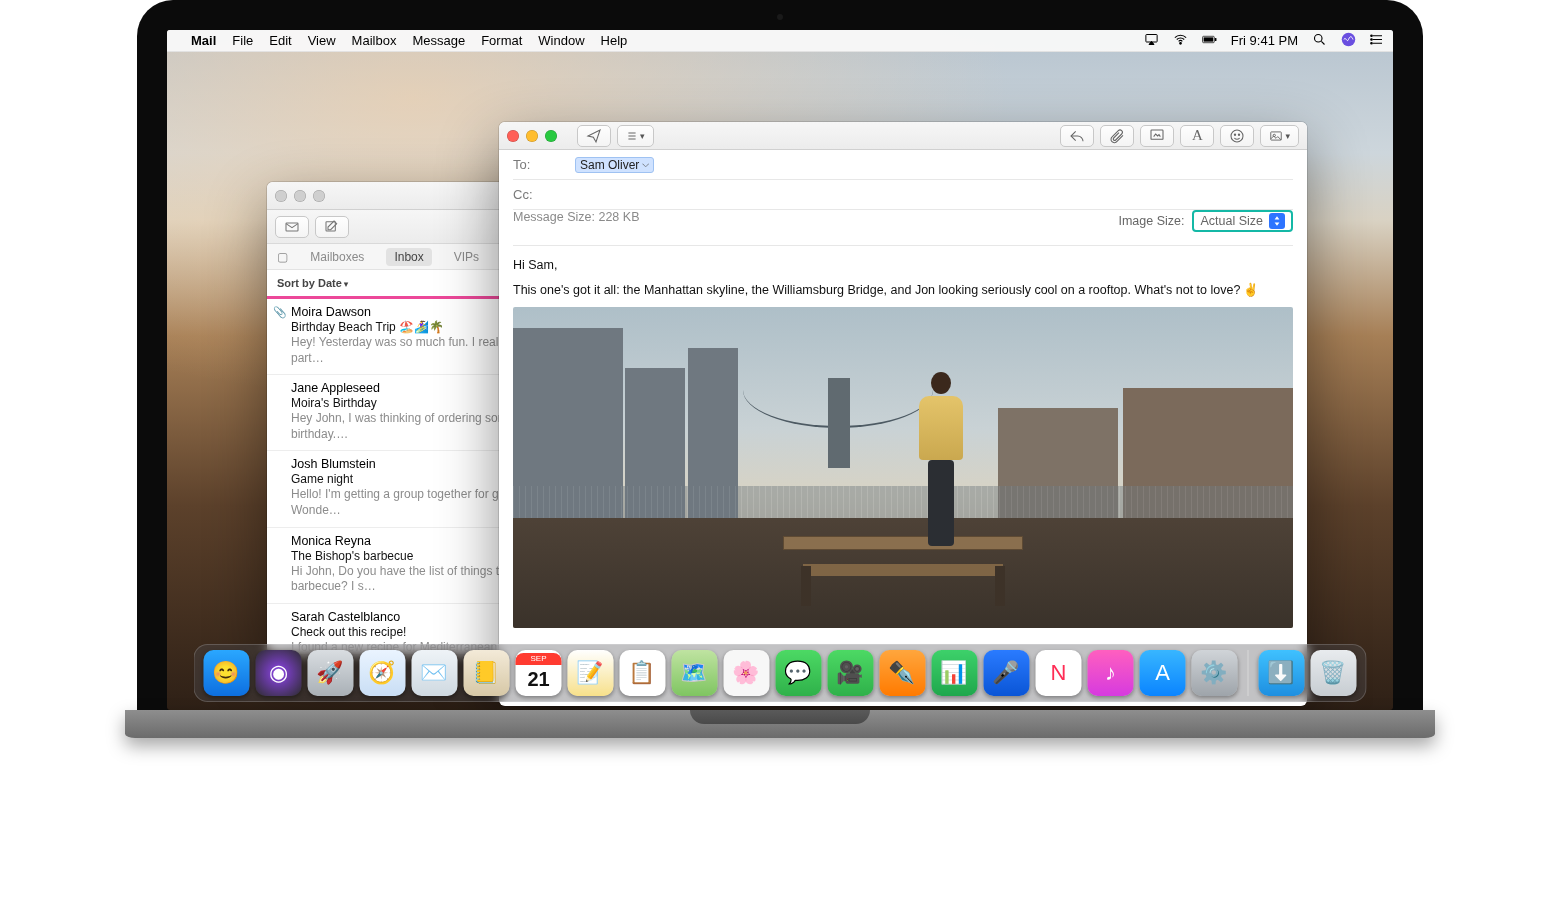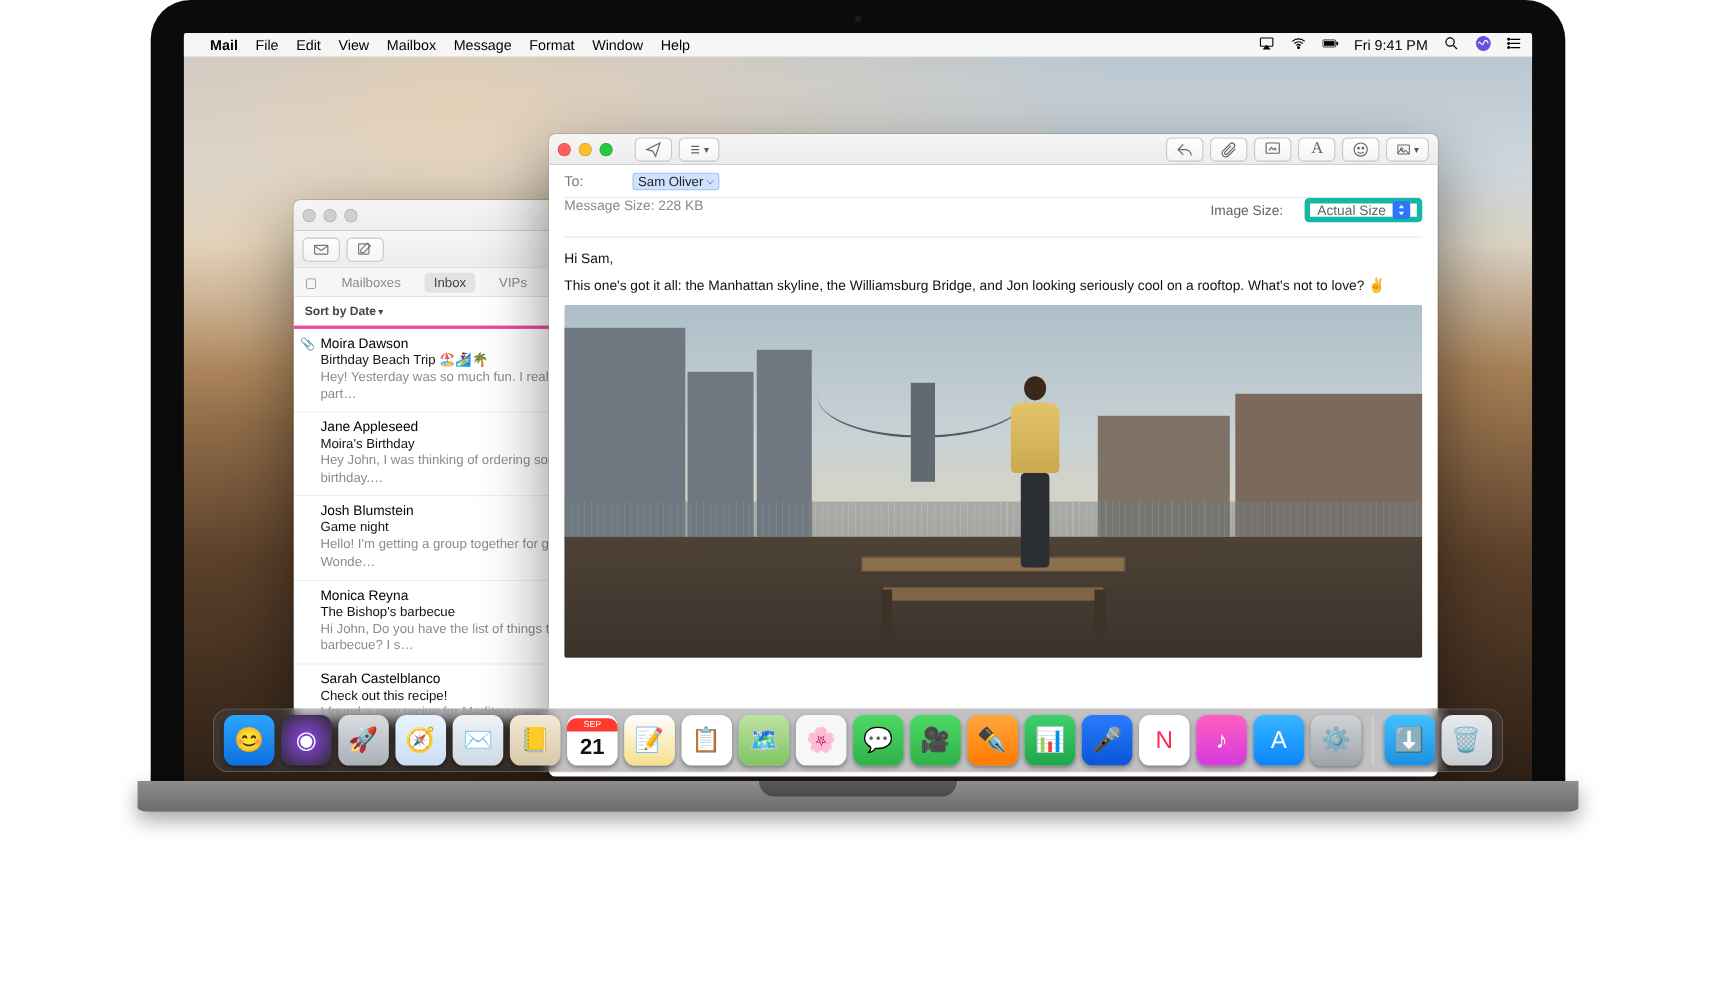--- a/index.html
+++ b/index.html
@@ -60,21 +60,21 @@
 
 .compose { left:332px; top:92px; width:808px; height:584px; z-index:3; }
 .fields { padding:0 14px; }
 .field { display:flex; align-items:center; min-height:30px; border-bottom:1px solid #e7e7e7; font-size:13px; }
 .field .label { width:62px; color:#7a7a7a; }
 .field .val { flex:1; color:#333; }
 .pill { background:#cfe2ff; border:1px solid #9fc2f2; border-radius:3px; padding:0 4px; font-size:12px; display:inline-flex; align-items:center; gap:3px; color:#222;}
 .pill .chev { font-size:9px; color:#555; }
 .msg-size-row { display:flex; align-items:flex-start; justify-content:space-between; min-height:36px; border-bottom:1px solid #e7e7e7; font-size:12.5px; color:#8a8a8a; }
 .msg-size-row .right { display:flex; align-items:center; gap:8px; color:#666; }
-.select { border:5px solid #14b8a6; border-radius:4px; height:22px; display:flex; align-items:center; padding:0 6px; background:#fff;margin-left:12px; }
+.select { border:2px solid #14b8a6; border-radius:4px; height:22px; display:flex; align-items:center; padding:0 6px; background:#fff; }
 .select .arrow { width:16px; height:16px; margin-left:6px; background:#2d74ff; border-radius:3px; display:flex; align-items:center; justify-content:center; }
 .select .arrow svg{ width:8px; height:10px; fill:#fff;}
 .body { padding:12px 14px 14px; font-size:12.5px; color:#111; display:flex; flex-direction:column; height:calc(100% - 28px - 34px - 30px - 30px - 30px - 36px); }
 .body p { margin-bottom:10px; }
 .photo { flex:1; border-radius:2px; overflow:hidden; position:relative; }
 .sky { position:absolute; inset:0; background:linear-gradient(180deg,#aebfc8 0%,#c9d2d5 38%,#d7d3c5 58%,#b7aa94 100%); }
 .building { position:absolute; bottom:110px; background:#6f7880; }
 .b1{left:0;width:110px;height:190px;}
 .b2{left:112px;width:60px;height:150px;}
 .b3{left:175px;width:50px;height:170px;}
@@ -333,20 +333,24 @@
           </div>
         </div>
         <div class="fields">
           <div class="field">
             <div class="label">To:</div>
             <div class="val"><span class="pill">
                   <span>Sam Oliver</span>
                   <span class="chev">⌵</span>
                 </span></div>
           </div>
+          <div class="field">
+            <div class="label">Cc:</div>
+            <div class="val"></div>
+          </div>
           <div class="msg-size-row">
             <div><span>Message Size:</span>&nbsp;<span>228 KB</span></div>
             <div class="right">
               <span>Image Size:</span>
               <div class="select">
                 <span>Actual Size</span>
                 <span class="arrow">
                     <svg viewBox="0 0 10 12">
                       <path d="M5 0l3 4H2zM5 12L2 8h6z"></path>
                     </svg>

